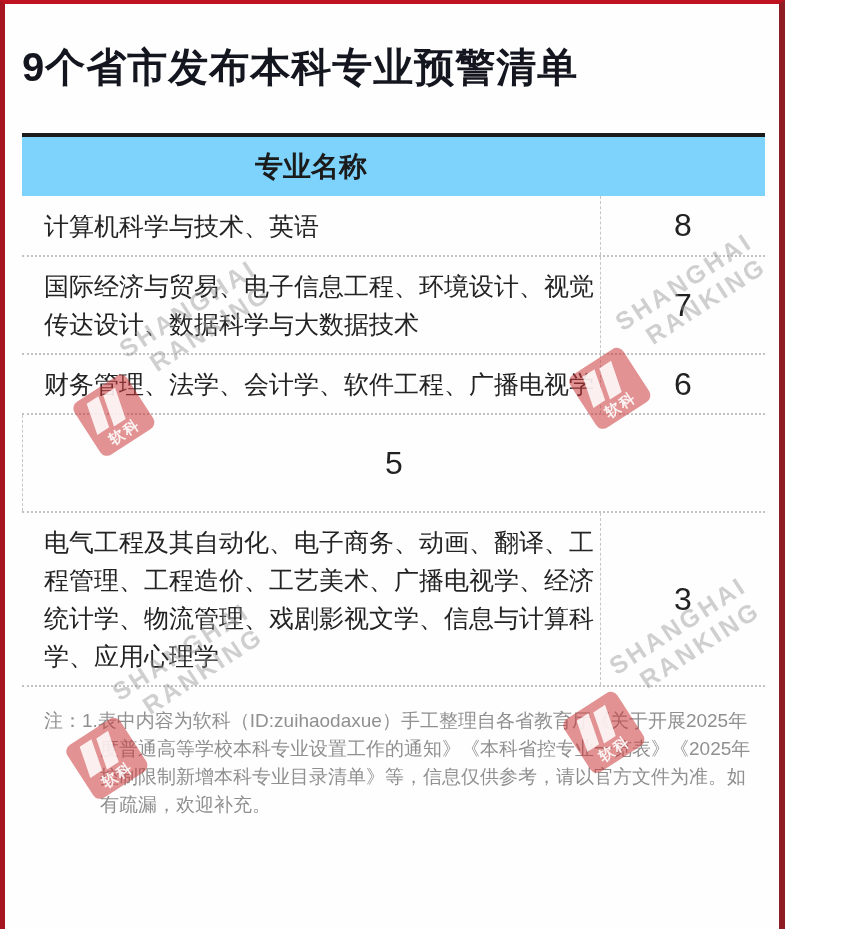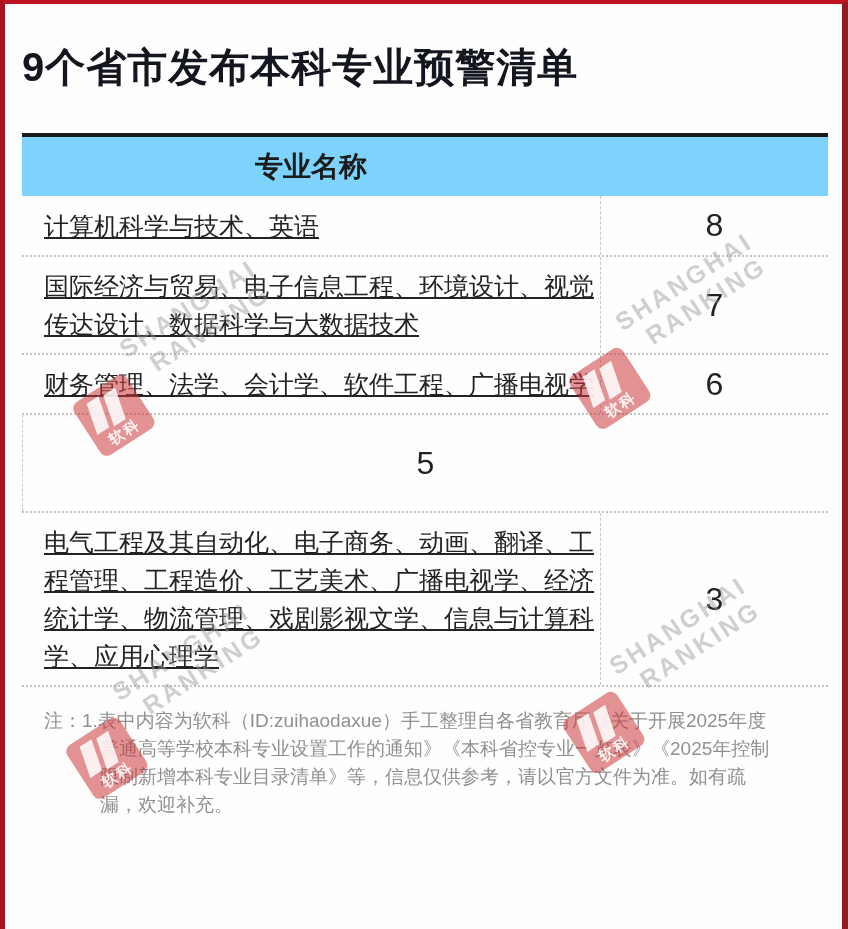--- a/index.html
+++ b/index.html
@@ -1,20 +1,20 @@
 <!DOCTYPE html>
 <html><head>
 <meta charset="utf-8">
 <style>
   * { margin:0; padding:0; box-sizing:border-box; }
   html,body { width:848px; height:929px; }
   body { font-family:"Liberation Sans","DejaVu Sans",sans-serif; background:#ffffff; }
 
   .frame {
-    position:relative; width:848px; height:929px; overflow:hidden;
+    position:relative; width:785px; height:929px; overflow:hidden;
     background:#fefefe;
     border-top:4px solid #c01322;
     border-left:5px solid #a6141f;
     border-right:6px solid #8d1c23;
   }
 
   .title {
     margin:36px 14px 0 17px;
     font-size:40px; line-height:54px; font-weight:900;
     color:#14161f; letter-spacing:1px;
@@ -40,21 +40,20 @@
                  display:flex; align-items:center; justify-content:center;
                  font-size:32px; color:#222; }
 
   .t-row { display:flex; }
   .t-row ~ .t-row { border-top:2px dotted #c2c2c2; }
   .t-row .cell-majors {
     display:flex; align-items:center;
     padding:10px 4px 10px 22px;
     font-size:25px; line-height:38px; color:#232323;
     word-break:break-all;
-    text-decoration:underline;
   }
   .r1 { min-height:59px; }
   .r2 { min-height:86px; }
   .r3 { min-height:56px; }
   .r4 { min-height:98px; }
   .r5 { min-height:113px; }
   .r6 { min-height:158px; }
 
   .note {
     display:flex; margin:20px 20px 0 39px;

